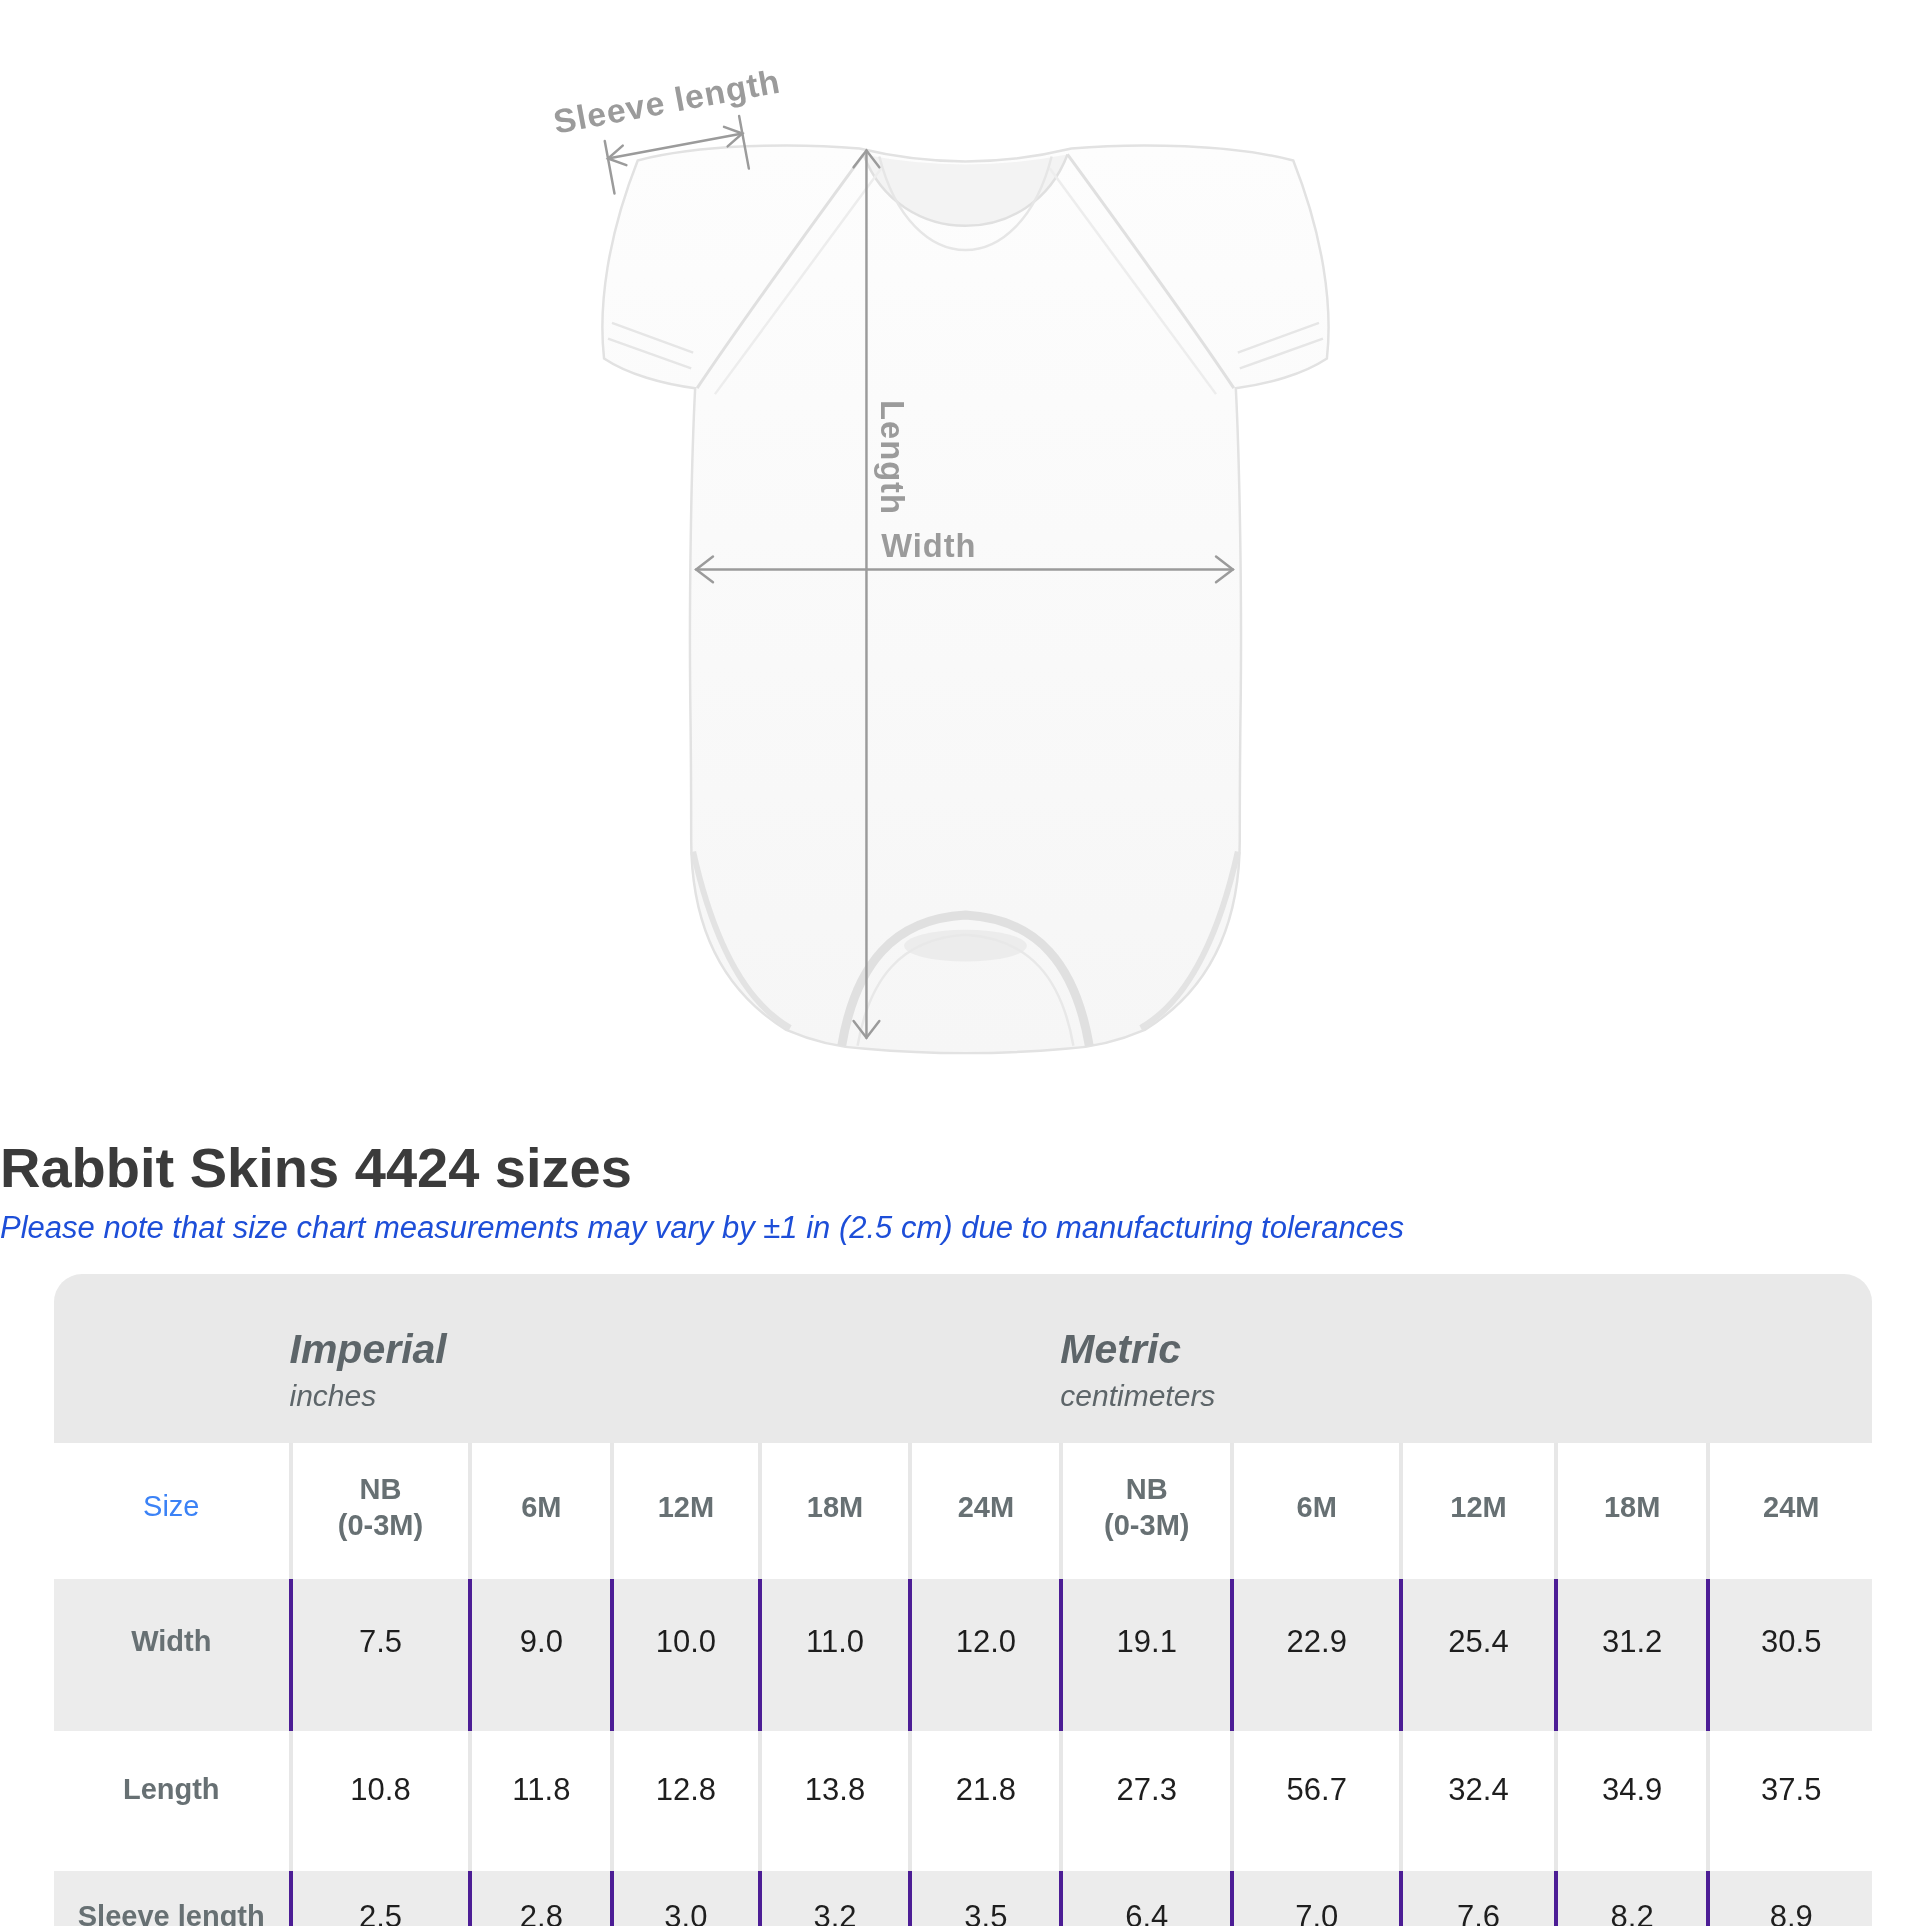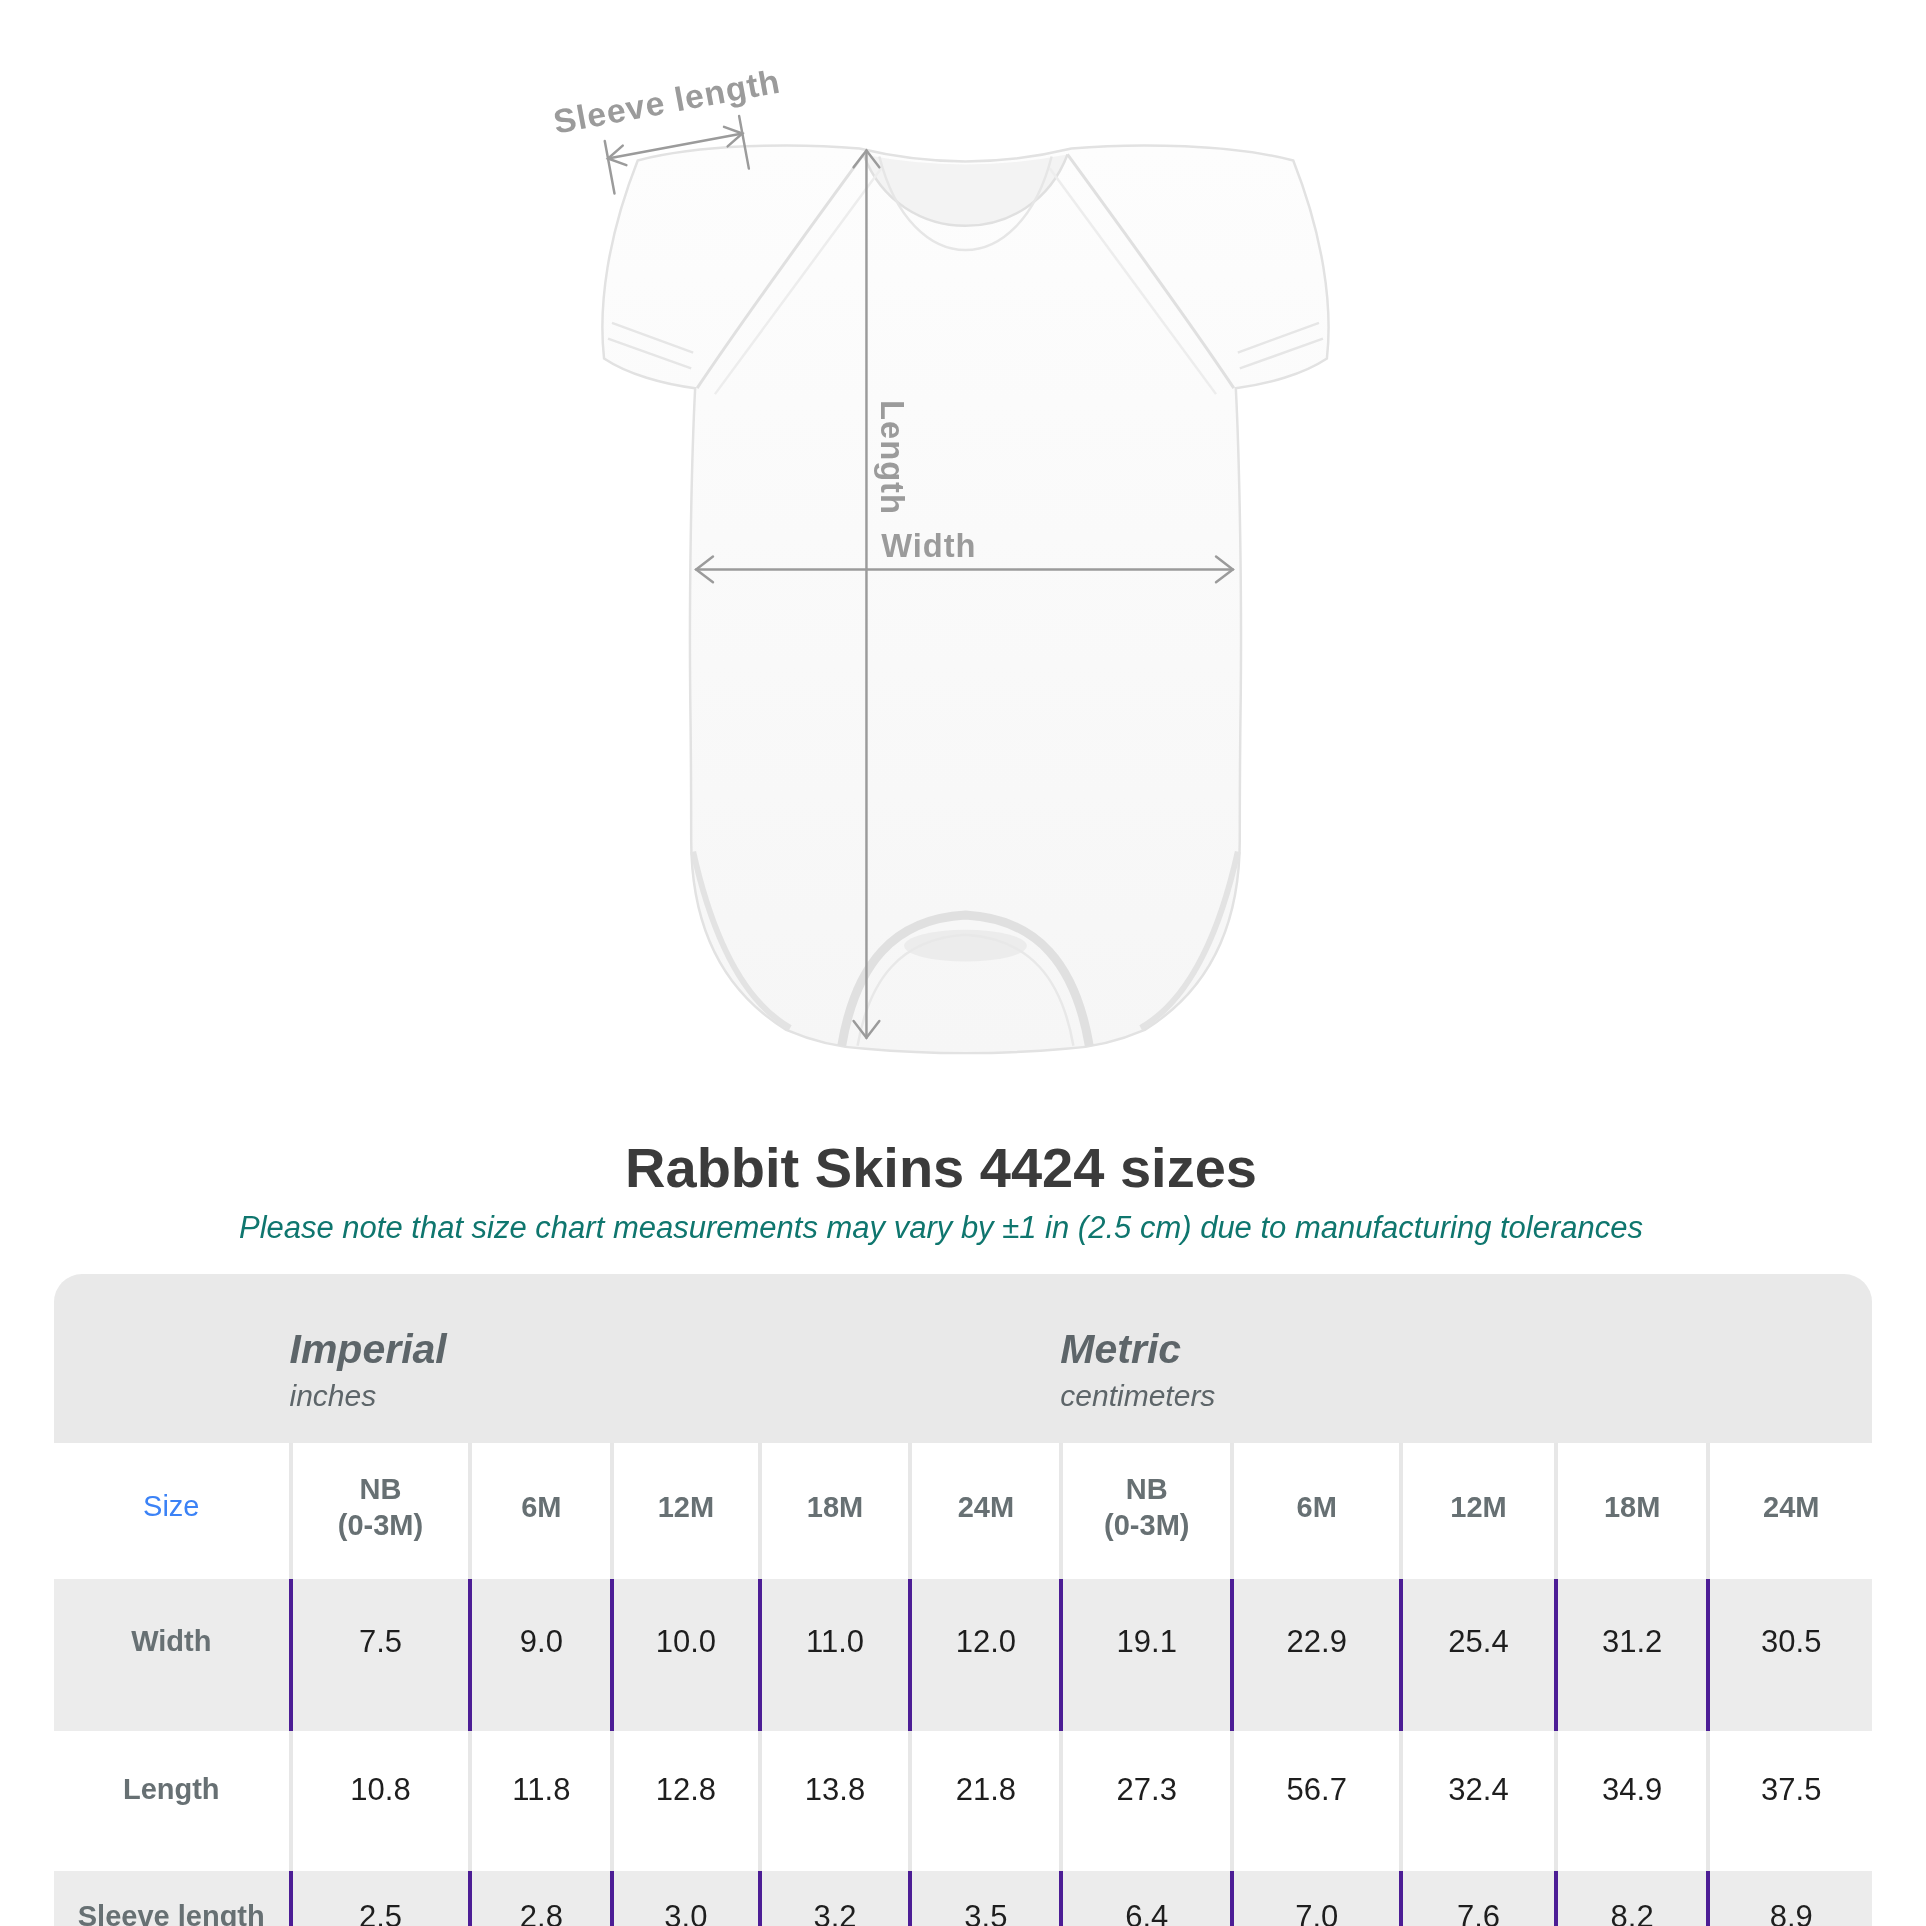--- a/index.html
+++ b/index.html
@@ -3,23 +3,23 @@
 <meta charset="utf-8">
 <style>
   html,body{margin:0;padding:0;background:#ffffff;}
   .page{
     position:relative;width:1927px;height:1927px;background:#ffffff;overflow:hidden;
     font-family:"Liberation Sans","DejaVu Sans",sans-serif;
   }
   .garment-area{position:absolute;top:0;left:0;width:1927px;height:1119px;}
   .ann-label{font-family:"Liberation Sans","DejaVu Sans",sans-serif;font-weight:bold;fill:#9b9b9b;letter-spacing:1px;}
 
-  .title-block{position:absolute;top:1137px;left:0;width:1882px;text-align:center;}
+  .title-block{position:absolute;top:1137px;left:0;width:1882px;}
   .main-title{margin:0;font-size:56px;line-height:61px;font-weight:bold;color:#3b3b3b;}
-  .sub-title{margin:12px 0 0 0;font-size:31px;line-height:36px;font-style:italic;color:#0f766e;}
+  .sub-title{margin:12px 0 0 0;font-size:31px;line-height:36px;font-style:italic;color:#1d4ed8;}
 
   .table-wrap{position:absolute;top:1274px;left:54px;width:1818px;border-radius:28px;overflow:hidden;}
   table.size-table{width:100%;border-collapse:separate;border-spacing:0;table-layout:fixed;}
   td{margin:0;}
 
   tr.band-row td{background:#e9e9e9;height:146px;vertical-align:middle;text-align:left;padding-top:22px;}
   .unit-title{font-size:41px;font-weight:bold;font-style:italic;color:#5d6569;}
   .unit-sub{margin-top:6px;font-size:30px;font-style:italic;color:#5d6569;}
 
   tr.head-row td{background:#ffffff;height:125px;vertical-align:middle;text-align:center;padding-bottom:10px;}

